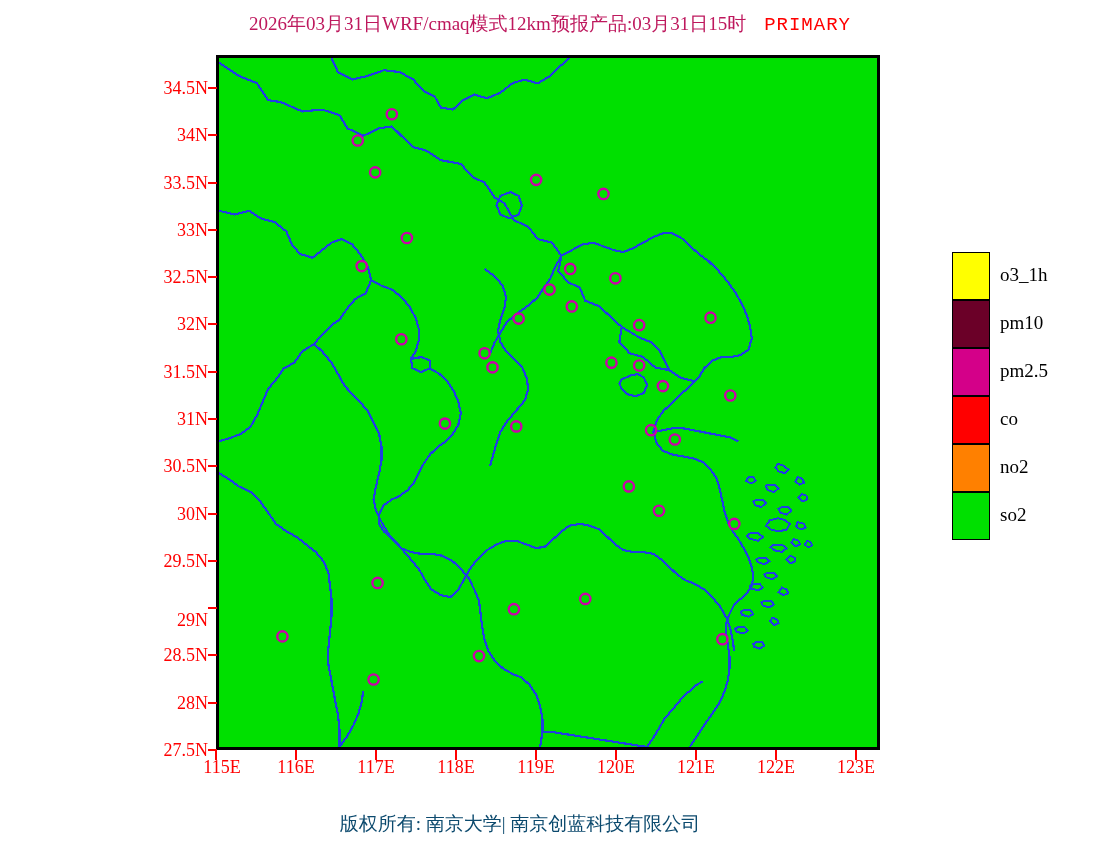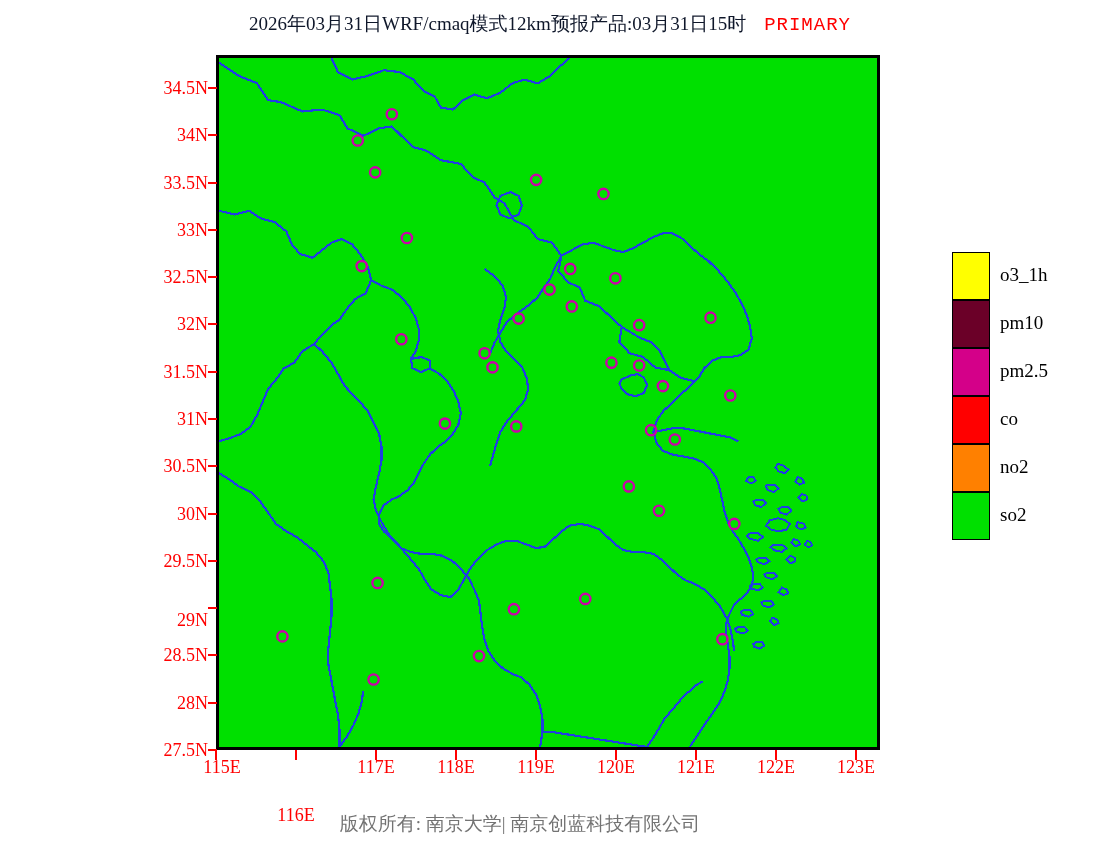--- a/index.html
+++ b/index.html
@@ -21,21 +21,21 @@
     left: 0;
     top: 12px;
     width: 1100px;
     text-align: center;
     white-space: nowrap;
     font-size: 19px;
     line-height: 24px;
     letter-spacing: 0px;
   }
   #title-main {
-    color: #0f172a;
+    color: #be185d;
     font-family: "Liberation Serif", "DejaVu Serif", serif;
   }
   #title-primary {
     color: #ff0000;
     font-family: Liberation Mono, monospace;
     margin-left: 18px;
     letter-spacing: 1px;
   }
 
   
@@ -127,21 +127,21 @@
   
   #footer {
     position: absolute;
     left: 0;
     top: 812px;
     width: 1040px;
     text-align: center;
     font-family: "Liberation Serif", "DejaVu Serif", serif;
     font-size: 19px;
     line-height: 24px;
-    color: #737373;
+    color: #0c4a6e;
     white-space: nowrap;
   }
 </style>
 </head>
 <body>
 
 <div id="title-bar">
   <span id="title-main">2026年03月31日WRF/cmaq模式12km预报产品:03月31日15时</span><span id="title-primary">PRIMARY</span>
 </div>
 
@@ -257,21 +257,21 @@
     <div class="axis-label y-label" style="top: 620px;">29N</div>
     <div class="tick y-tick" style="top: 654.442px;"></div>
     <div class="axis-label y-label" style="top: 655.442px;">28.5N</div>
     <div class="tick y-tick" style="top: 701.721px;"></div>
     <div class="axis-label y-label" style="top: 702.721px;">28N</div>
     <div class="tick y-tick" style="top: 749px;"></div>
     <div class="axis-label y-label" style="top: 750px;">27.5N</div>
     <div class="tick x-tick" style="left: 215px;"></div>
     <div class="axis-label x-label" style="left: 216px; margin-left: 6px;">115E</div>
     <div class="tick x-tick" style="left: 295px;"></div>
-    <div class="axis-label x-label" style="left: 296px; margin-top: 48px;">116E</div>
+    <div class="axis-label x-label" style="left: 296px;">116E</div>
     <div class="tick x-tick" style="left: 375px;"></div>
     <div class="axis-label x-label" style="left: 376px;">117E</div>
     <div class="tick x-tick" style="left: 455px;"></div>
     <div class="axis-label x-label" style="left: 456px;">118E</div>
     <div class="tick x-tick" style="left: 535px;"></div>
     <div class="axis-label x-label" style="left: 536px;">119E</div>
     <div class="tick x-tick" style="left: 615px;"></div>
     <div class="axis-label x-label" style="left: 616px;">120E</div>
     <div class="tick x-tick" style="left: 695px;"></div>
     <div class="axis-label x-label" style="left: 696px;">121E</div>

